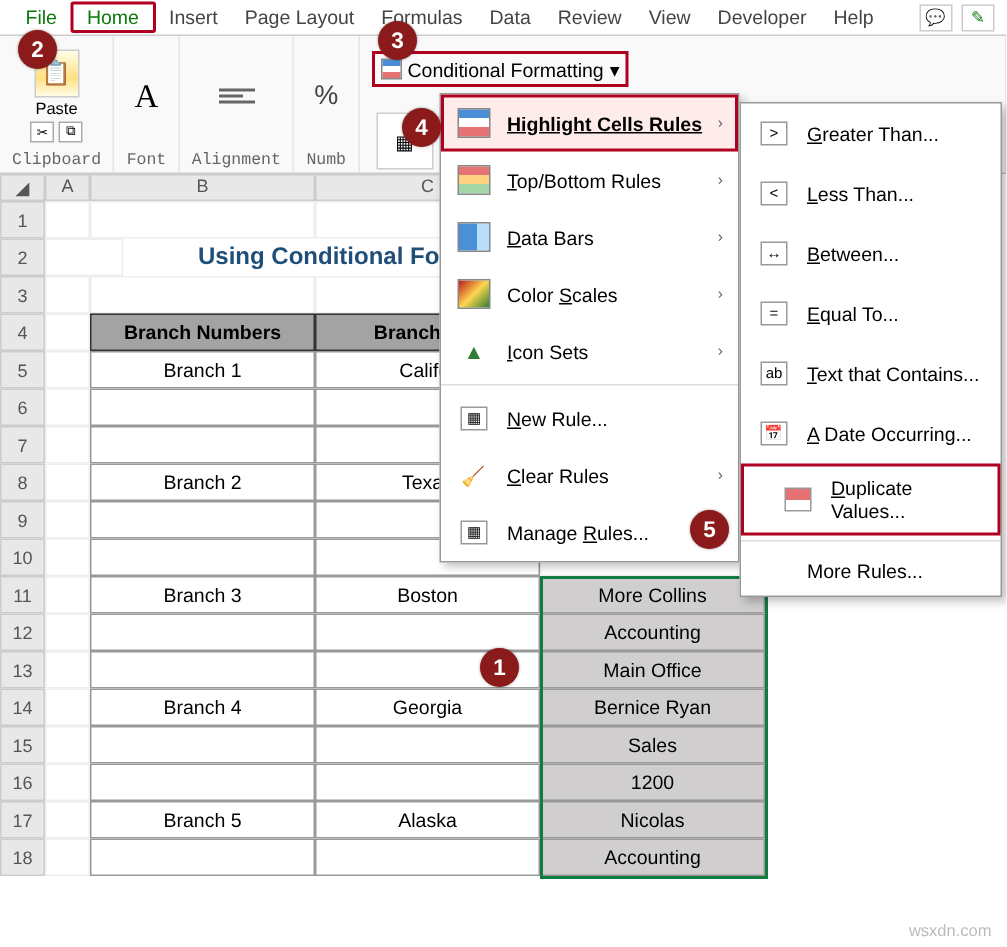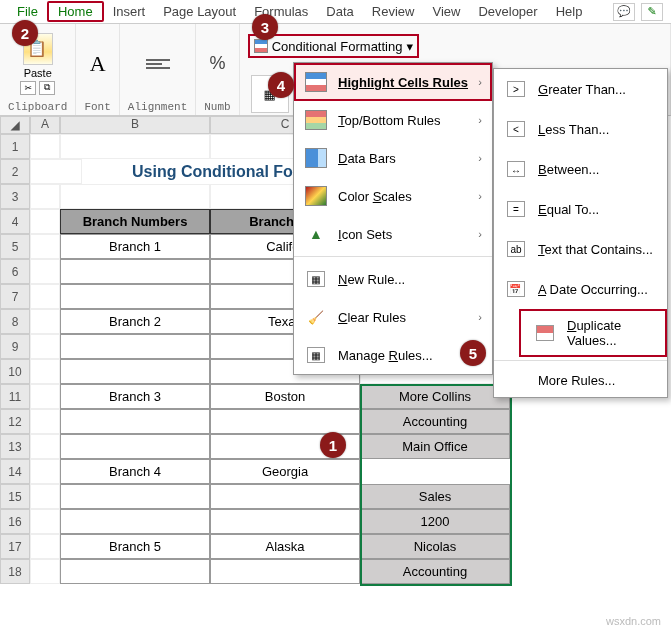--- a/index.html
+++ b/index.html
@@ -59,21 +59,21 @@
 
 .ico-hc { background:linear-gradient(to bottom,#4a90d9 33%,#fff 33% 66%,#e57373 66%); width:22px;height:20px;border:1px solid #888;}
 .ico-tb { background:linear-gradient(to bottom,#e57373 33%,#ffd180 33% 66%,#a5d6a7 66%); width:22px;height:20px;border:1px solid #888;}
 .ico-db { background:linear-gradient(to right,#4a90d9 60%,#bbdefb 60%); width:22px;height:20px;border:1px solid #888;}
 .ico-cs { background:linear-gradient(135deg,#b71c1c,#ffd54f,#2e7d32); width:22px;height:20px;border:1px solid #888;}
 .ico-is { font-size:14px; color:#2e7d32;}
 .ico-s { width:18px;height:16px;border:1px solid #999; font-size:10px; display:flex;align-items:center;justify-content:center;}
 
 .menu2 { left: 493px; top: 68px; width: 175px; }
 .menu2 .menu-item { padding: 9px 10px; }
-.menu2 .highlighted-dup { border: 2.5px solid #b00020; padding: 7px 12px; margin-left: 25px;}
+.menu2 .highlighted-dup { border: 2.5px solid #b00020; padding: 7px 24px;}
 
 
 .callout { position:absolute; width:26px; height:26px; border-radius:50%; background:#8b1a1a; color:#fff; font-weight:bold; display:flex; align-items:center; justify-content:center; font-size:15px; z-index:50; box-shadow: 0 0 2px rgba(0,0,0,0.4);}
 
 .watermark { position:absolute; bottom:4px; right:10px; font-size:11px; color:#bbb; z-index:60;}
 </style>
 </head>
 <body>
 
 <div class="ribbon-tabs">
@@ -243,20 +243,21 @@
       <div class="cell" style="width:30px;border:1px solid #eee"></div>
       <div class="cell"></div>
       <div class="cell"></div>
       <div class="cell sel-cell">Main Office</div>
     </div>
   <div class="row">
       <div class="rh">14</div>
       <div class="cell" style="width:30px;border:1px solid #eee"></div>
     <div class="cell">Branch 4</div>
     <div class="cell">Georgia</div>
+    <div class="cell sel-cell">Bernice Ryan</div>
     </div>
   <div class="row">
       <div class="rh">15</div>
       <div class="cell" style="width:30px;border:1px solid #eee"></div>
       <div class="cell"></div>
       <div class="cell"></div>
       <div class="cell sel-cell">Sales</div>
     </div>
   <div class="row">
       <div class="rh">16</div>

